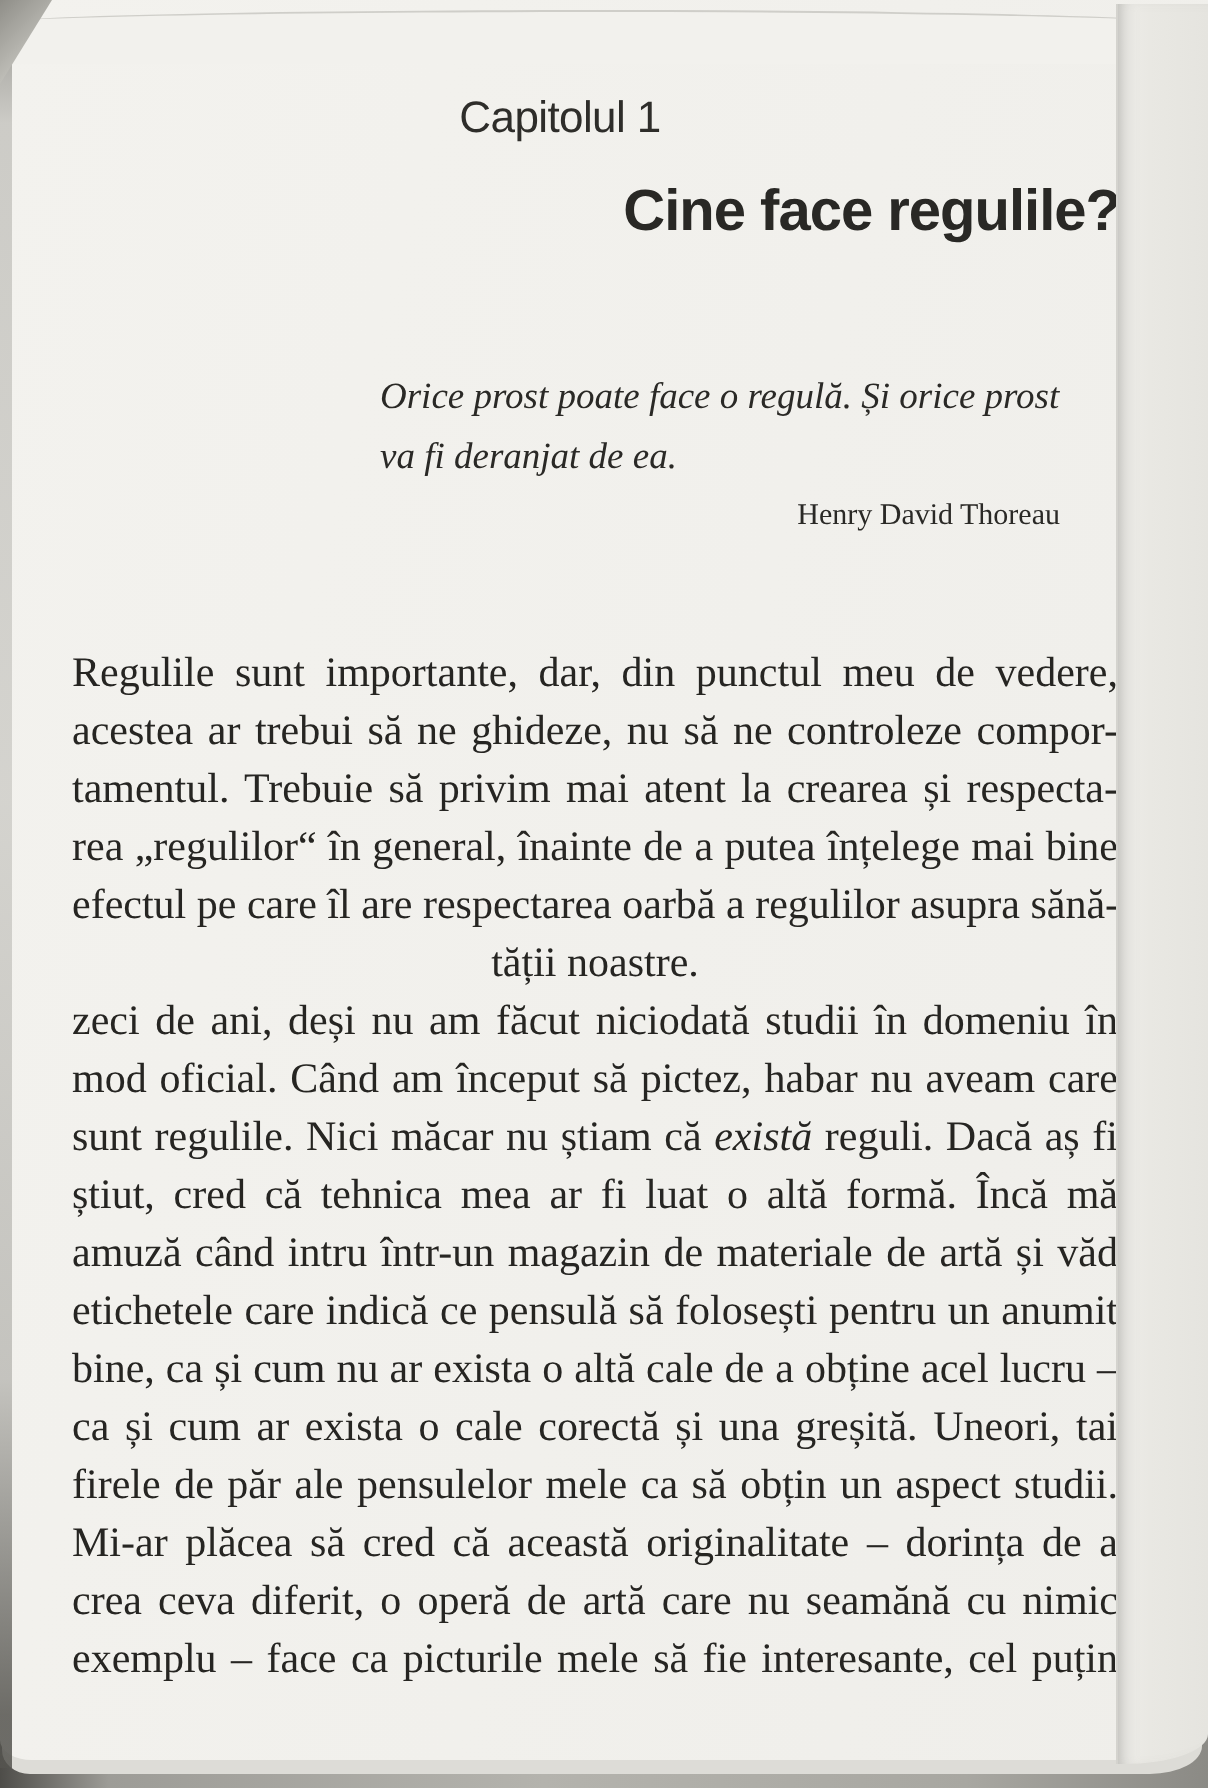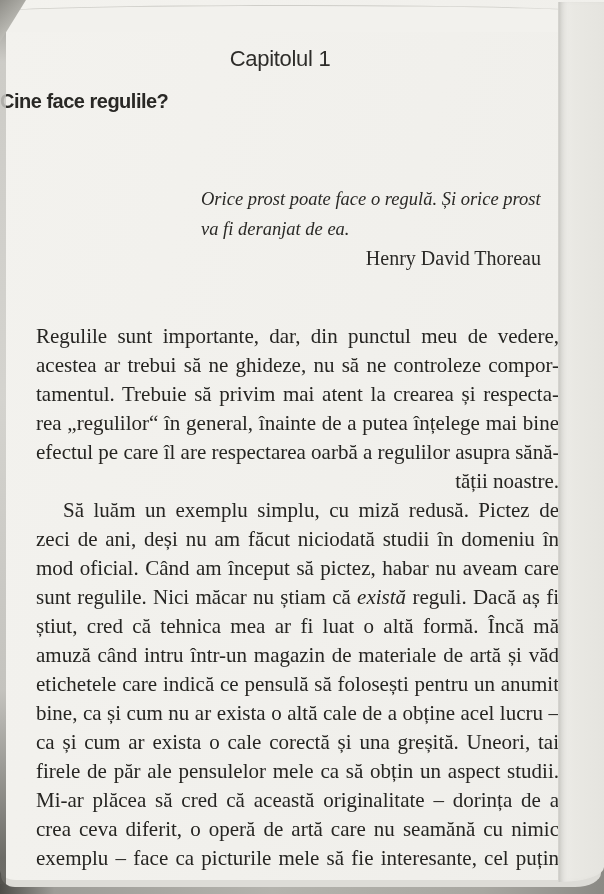--- a/index.html
+++ b/index.html
@@ -60,49 +60,49 @@
   
   .chapter{
     position:absolute;top:46px;left:0;width:560px;
     text-align:center;
     font-family:"Liberation Sans",sans-serif;
     font-size:22px;letter-spacing:-0.3px;
     color:#2e2d2a;
   }
   .title{
     position:absolute;top:90px;left:0;width:560px;margin:0;
-    text-align:left;
+    text-align:right;
     font-family:"Liberation Sans",sans-serif;
-    font-weight:700;font-size:20px;letter-spacing:-0.5px;
+    font-weight:700;font-size:29px;letter-spacing:-0.5px;
     color:#292825;
   }
   .epigraph{
-    position:absolute;top:184px;left:201px;width:342px;
+    position:absolute;top:184px;left:190px;width:342px;
     font-size:18.5px;color:#2a2926;
   }
   .epigraph .qline{
     font-style:italic;line-height:30px;white-space:nowrap;
   }
   .attribution{
-    text-align:right;line-height:29px;font-size:20px;
+    text-align:right;line-height:29px;font-size:15px;
     padding-right:2px;
   }
   .body-text{
     position:absolute;top:322px;left:24px;width:535px;
     font-size:21px;color:#262522;
   }
   .body-text .line{
     line-height:29px;height:29px;overflow:visible;margin-left:12px;
   }
   .body-text .just{
     text-align:justify;
     text-align-last:justify;
     white-space:nowrap;
   }
-  .body-text .plain{text-align:right;}
+  .body-text .plain{text-align:center;}
   .body-text .indent{text-indent:27px;}
   em{font-style:italic;}
 </style>
 </head>
 <body>
 
 <div class="scene">
   <div class="top-bright"></div>
   <div class="page-under"></div>
 
@@ -121,21 +121,20 @@
       <div class="attribution">Henry David Thoreau</div>
     </div>
 
     <div class="body-text">
         <div class="line just">Regulile sunt importante, dar, din punctul meu de vedere,</div>
         <div class="line just">acestea ar trebui să ne ghideze, nu să ne controleze compor-</div>
         <div class="line just">tamentul. Trebuie să privim mai atent la crearea și respecta-</div>
         <div class="line just">rea „regulilor“ în general, înainte de a putea înțelege mai bine</div>
         <div class="line just">efectul pe care îl are respectarea oarbă a regulilor asupra sănă-</div>
         <div class="line plain">tății noastre.</div>
-        <div class="line just indent">Să luăm un exemplu simplu, cu miză redusă. Pictez de</div>
         <div class="line just">zeci de ani, deși nu am făcut niciodată studii în domeniu în</div>
         <div class="line just">mod oficial. Când am început să pictez, habar nu aveam care</div>
         <div class="line just">sunt regulile. Nici măcar nu știam că <em>există</em> reguli. Dacă aș fi</div>
         <div class="line just">știut, cred că tehnica mea ar fi luat o altă formă. Încă mă</div>
         <div class="line just">amuză când intru într-un magazin de materiale de artă și văd</div>
         <div class="line just">etichetele care indică ce pensulă să folosești pentru un anumit</div>
         <div class="line just">bine, ca și cum nu ar exista o altă cale de a obține acel lucru –</div>
         <div class="line just">ca și cum ar exista o cale corectă și una greșită. Uneori, tai</div>
         <div class="line just">firele de păr ale pensulelor mele ca să obțin un aspect studii.</div>
         <div class="line just">Mi-ar plăcea să cred că această originalitate – dorința de a</div>

